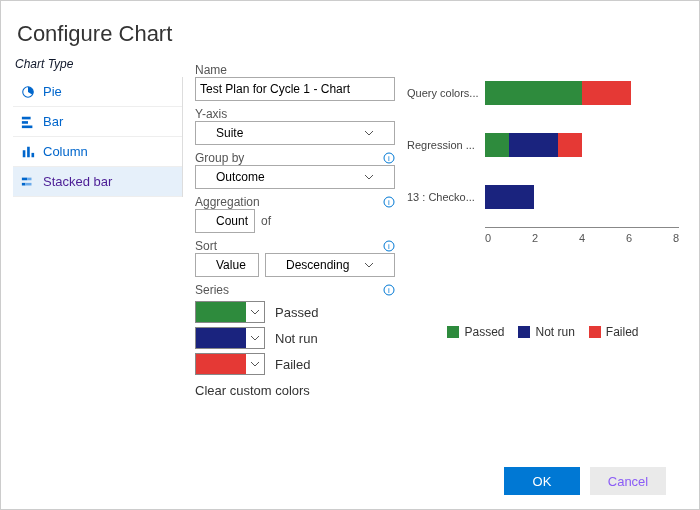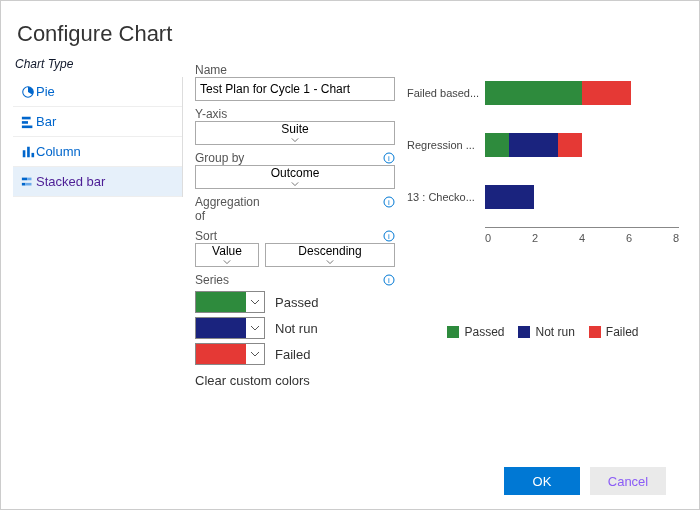--- a/index.html
+++ b/index.html
@@ -2,28 +2,28 @@
 <html><head>
 <meta charset="utf-8">
 <style>
   * { box-sizing: border-box; margin: 0; padding: 0; font-family: "Segoe UI", Arial, sans-serif; }
   body { width: 700px; height: 510px; border: 1px solid #ccc; background: #fff; position: relative; overflow: hidden; }
   .title { font-size: 22px; font-weight: 300; color: #333; padding: 12px 16px 10px 16px; margin-top: 8px; }
   .main { display: flex; padding: 0 12px; gap: 12px; }
   .sidebar { width: 170px; }
   .sidebar-label { font-size: 12px; color: #0f172a; margin-bottom: 6px; padding-left: 2px; font-style: italic; }
   .ct-list { border-right: 1px solid #ddd; }
-  .ct-item { display: flex; align-items: center; gap: 1px; padding: 7px 8px; font-size: 13px; color: #0066cc; cursor: pointer; border-bottom: 1px solid #eee; }
+  .ct-item { display: flex; align-items: center; gap: 8px; padding: 7px 8px; font-size: 13px; color: #0066cc; cursor: pointer; border-bottom: 1px solid #eee; }
   .ct-item.selected { background: #e6f0fa; color: #4c1d95; }
   .ct-icon { width: 14px; height: 14px; display: inline-block; flex-shrink: 0; }
   .form { width: 200px; display: flex; flex-direction: column; }
   .field-label { font-size: 12px; color: #555; margin-top: 6px; display: flex; justify-content: space-between; align-items: center; }
   .info-icon { width: 12px; height: 12px; }
   .text-input { width: 100%; height: 24px; border: 1px solid #aaa; font-size: 12px; padding: 2px 4px; }
-  .select { width: 100%; height: 24px; border: 1px solid #aaa; font-size: 12px; background: #fff; display: flex; align-items: center; justify-content: space-between; padding: 0 20px; cursor: pointer; flex-direction: column; }
+  .select { width: 100%; height: 24px; border: 1px solid #aaa; font-size: 12px; background: #fff; display: flex; align-items: center; justify-content: space-between; padding: 0 20px; cursor: pointer; }
   .select.small { width: 64px; display: inline-flex; }
   .select.tiny { width: 60px; display: inline-flex; }
   .select.readonly { background: #eee; color: #666; flex: 1; }
   .chev { width: 10px; height: 10px; }
   .agg-row, .sort-row { display: flex; align-items: center; gap: 6px; }
   .of-label { font-size: 12px; color: #555; }
   .series-row { display: flex; align-items: center; gap: 10px; margin-top: 4px; }
   .swatch { width: 70px; height: 22px; border: 1px solid #888; display: flex; align-items: center; }
   .swatch-color { flex: 1; height: 100%; }
   .swatch-chev { width: 18px; height: 100%; background: #fff; display: flex; align-items: center; justify-content: center; }
@@ -127,20 +127,26 @@
     </div>
 
     <div class="field-label">
       <span>Aggregation</span>
       <svg class="info-icon" viewBox="0 0 12 12">
           <circle cx="6" cy="6" r="5" fill="none" stroke="#0078d4"></circle>
           <text x="6" y="9" font-size="8" text-anchor="middle" fill="#0078d4">i</text>
         </svg>
     </div>
     <div class="agg-row">
+      <div class="select tiny">
+        <span>Count</span>
+        <svg class="chev" viewBox="0 0 10 10">
+            <path d="M1 3 L5 7 L9 3" fill="none" stroke="#555"></path>
+          </svg>
+      </div>
       <span class="of-label">of</span>
     </div>
 
     <div class="field-label">
       <span>Sort</span>
       <svg class="info-icon" viewBox="0 0 12 12">
           <circle cx="6" cy="6" r="5" fill="none" stroke="#0078d4"></circle>
           <text x="6" y="9" font-size="8" text-anchor="middle" fill="#0078d4">i</text>
         </svg>
     </div>
@@ -201,21 +207,21 @@
           <span class="series-label">Failed</span>
         </div>
       </div>
 
     <div class="clear-link">Clear custom colors</div>
   </div>
 
   <div class="preview">
     <div class="chart" id="chart">
         <div class="chart-row">
-          <div class="cat-label">Failed based...</div>
+          <div class="cat-label">Query colors...</div>
           <div class="bar-track">
             <div class="stack">
               <div class="seg" style="background: rgb(46, 139, 61); width: 50%;"></div>
               <div class="seg" style="background: rgb(229, 57, 53); width: 25%;"></div>
             </div>
           </div>
         </div>
         <div class="chart-row">
           <div class="cat-label">Regression ...</div>
           <div class="bar-track">

